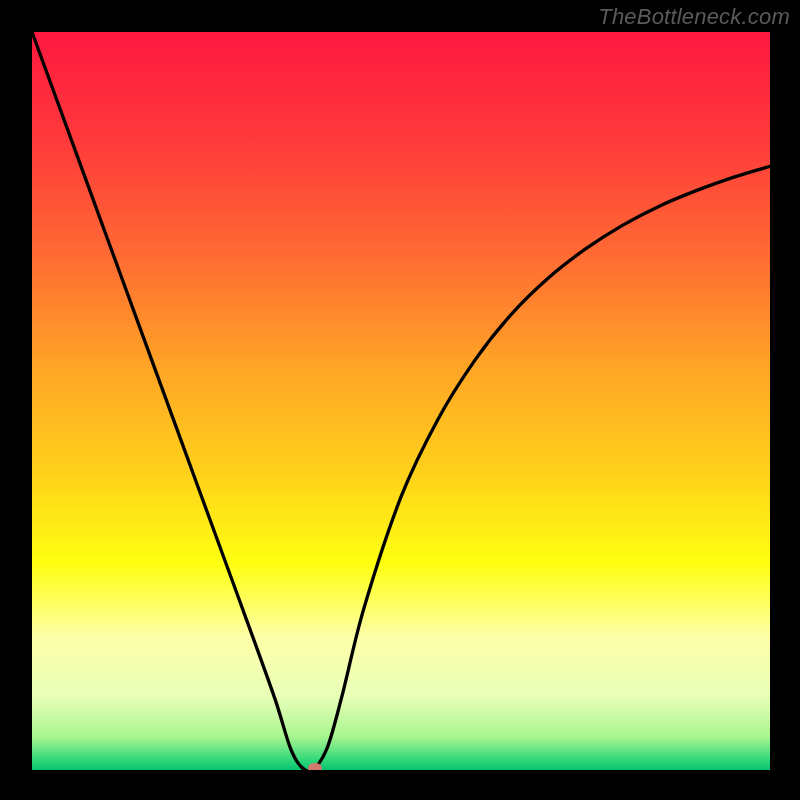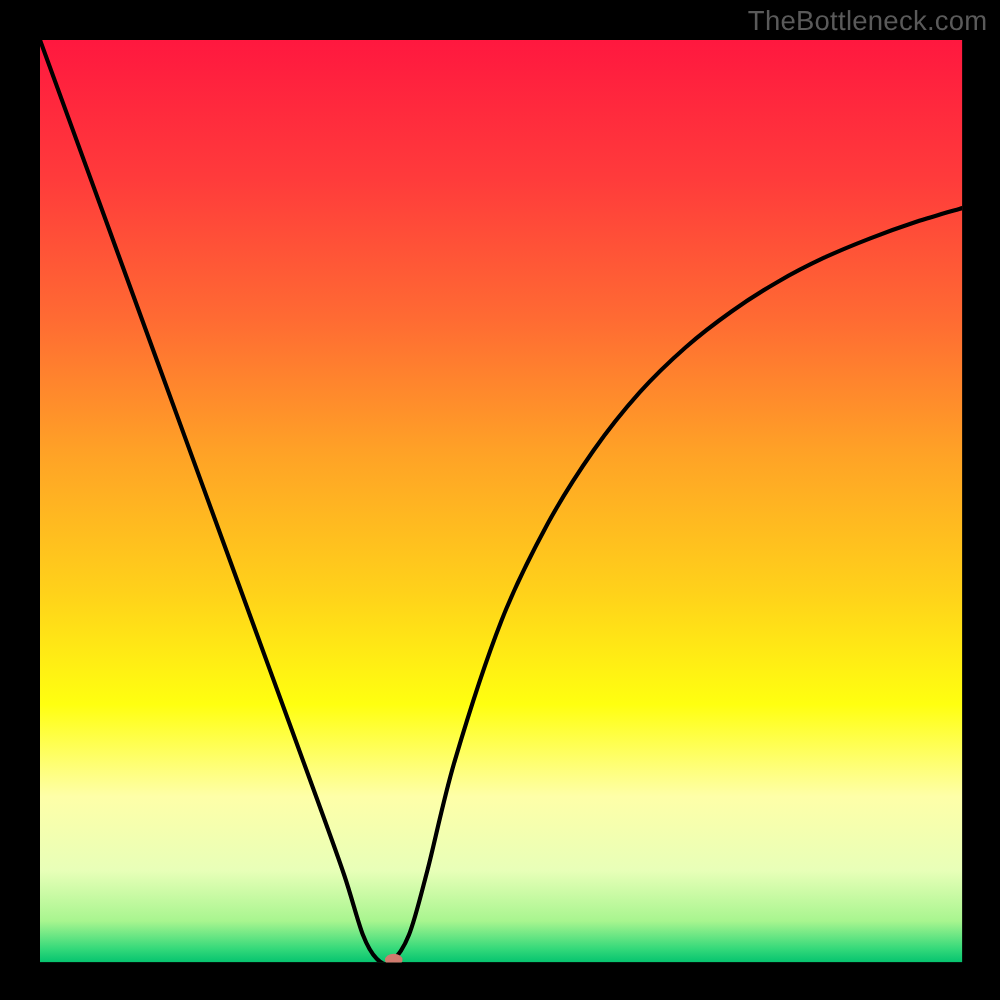--- a/index.html
+++ b/index.html
@@ -11,20 +11,21 @@
     overflow: hidden;
     font-family: Arial, Helvetica, sans-serif;
   }
   .frame {
     position: absolute;
     left: 0;
     top: 0;
     width: 800px;
     height: 800px;
     background: #000;
+    font-style: italic;
   }
   .watermark {
     position: absolute;
     top: 4px;
     right: 10px;
     color: #5a5a5a;
     font-size: 22px;
     font-weight: 400;
     letter-spacing: 0.2px;
     z-index: 10;

